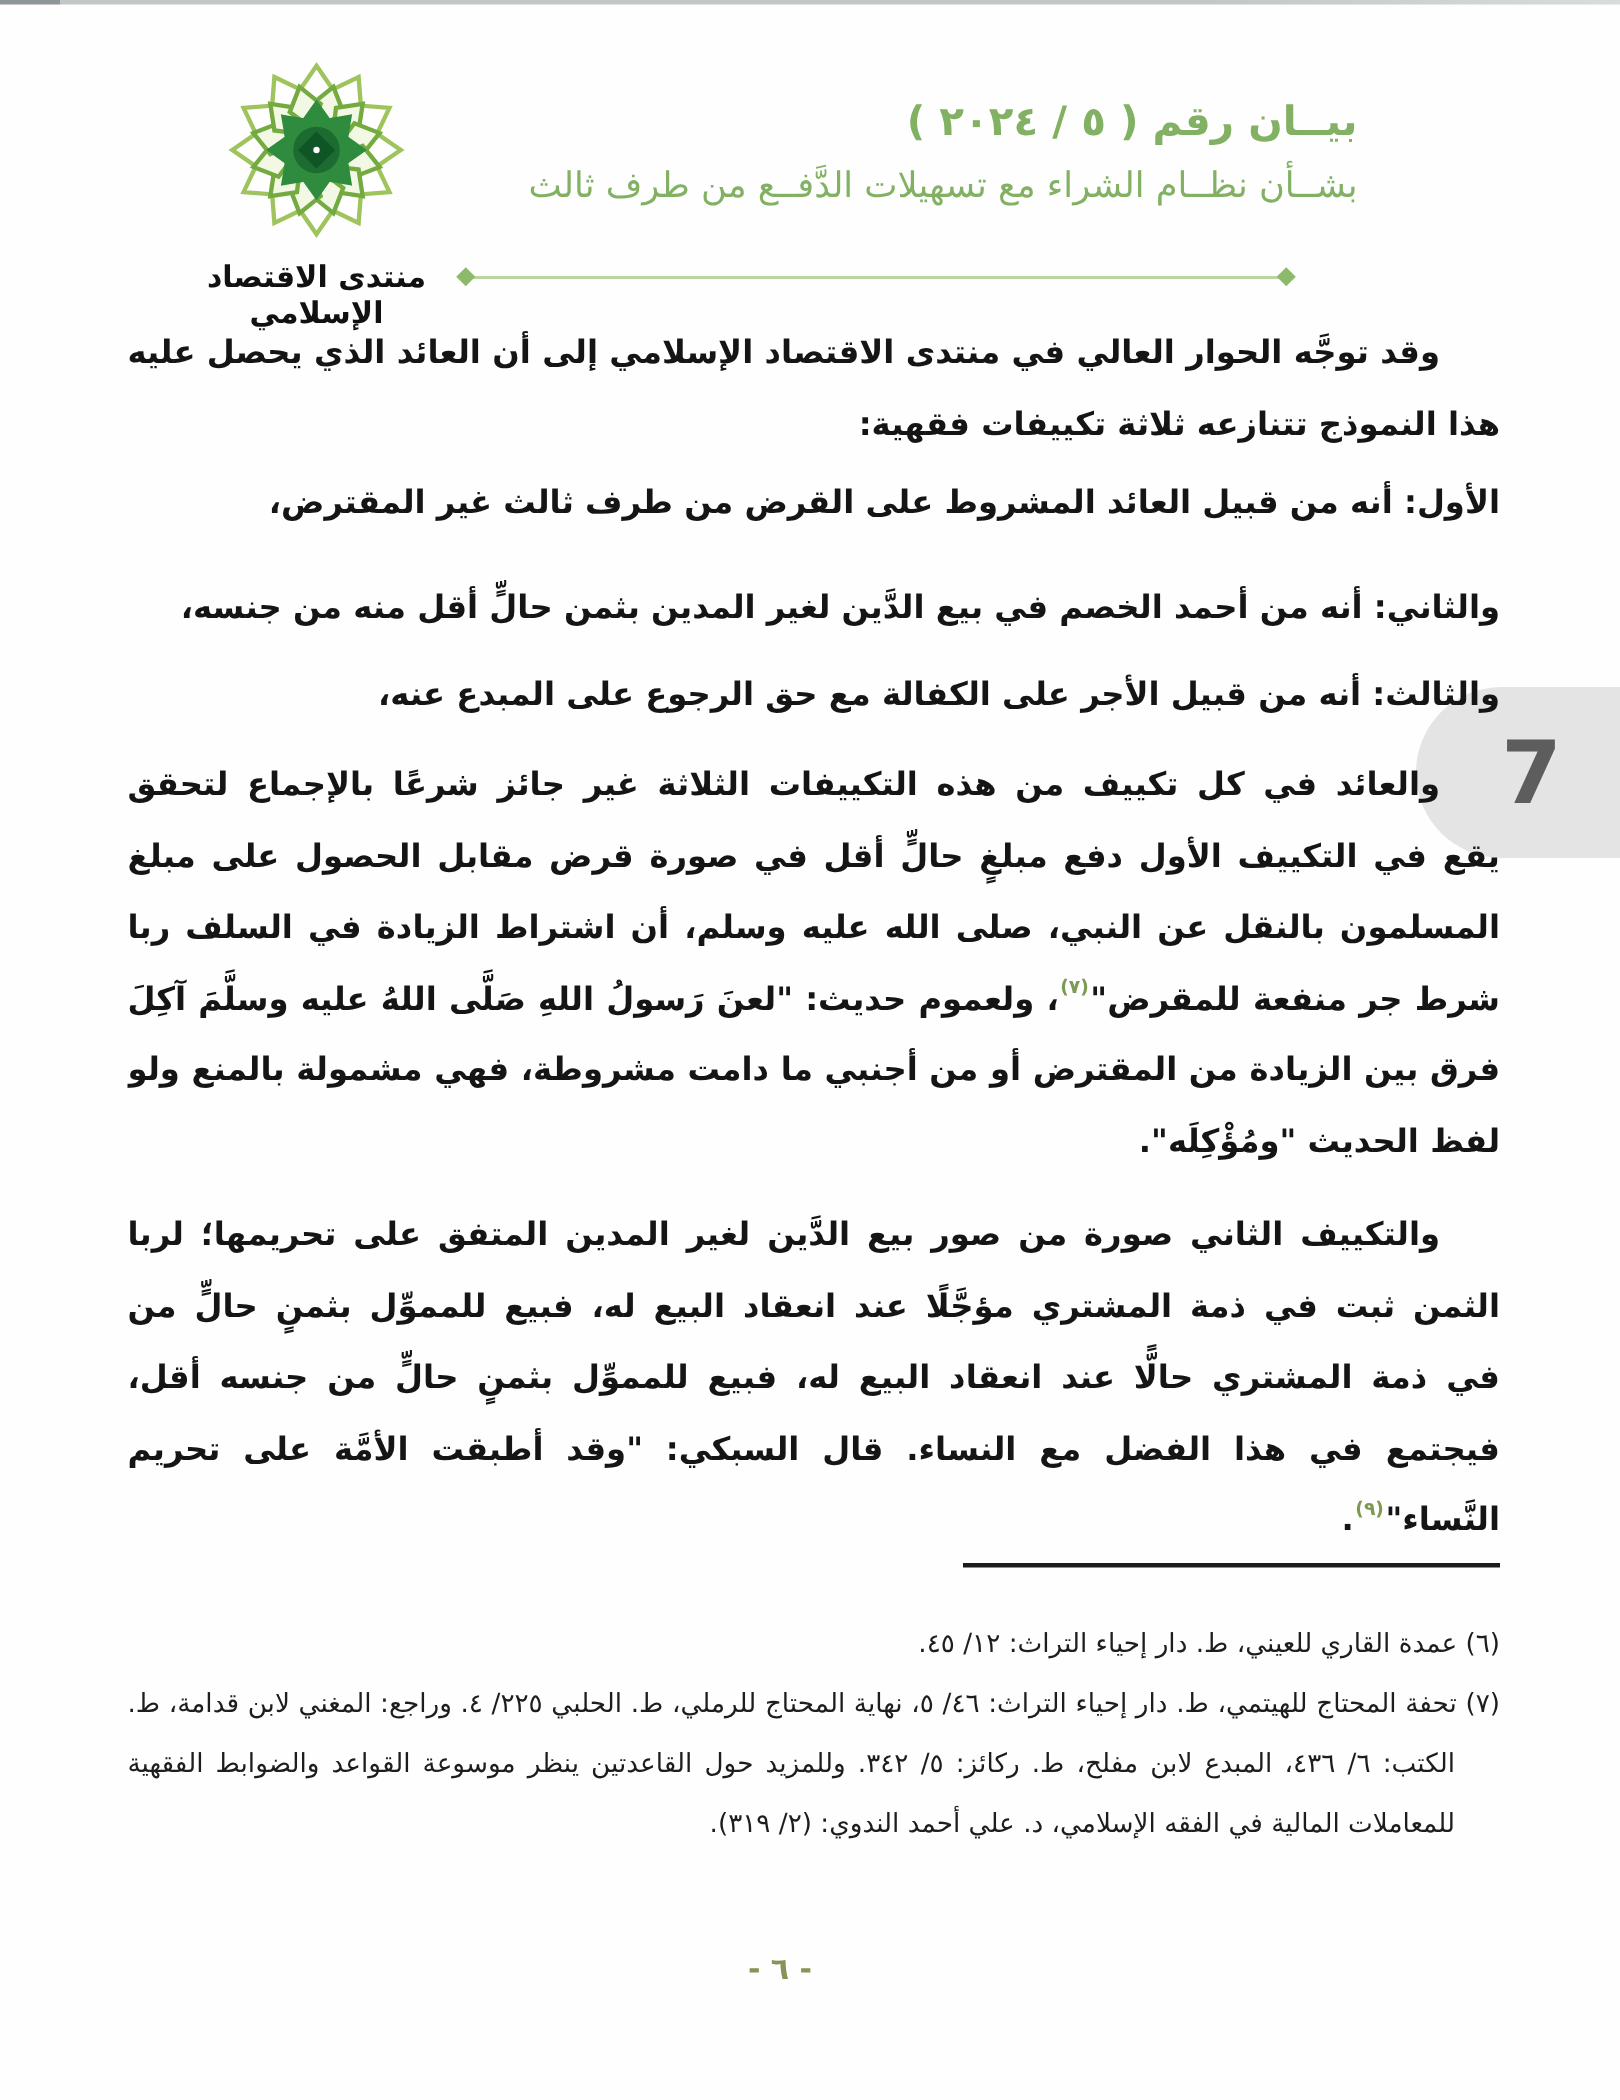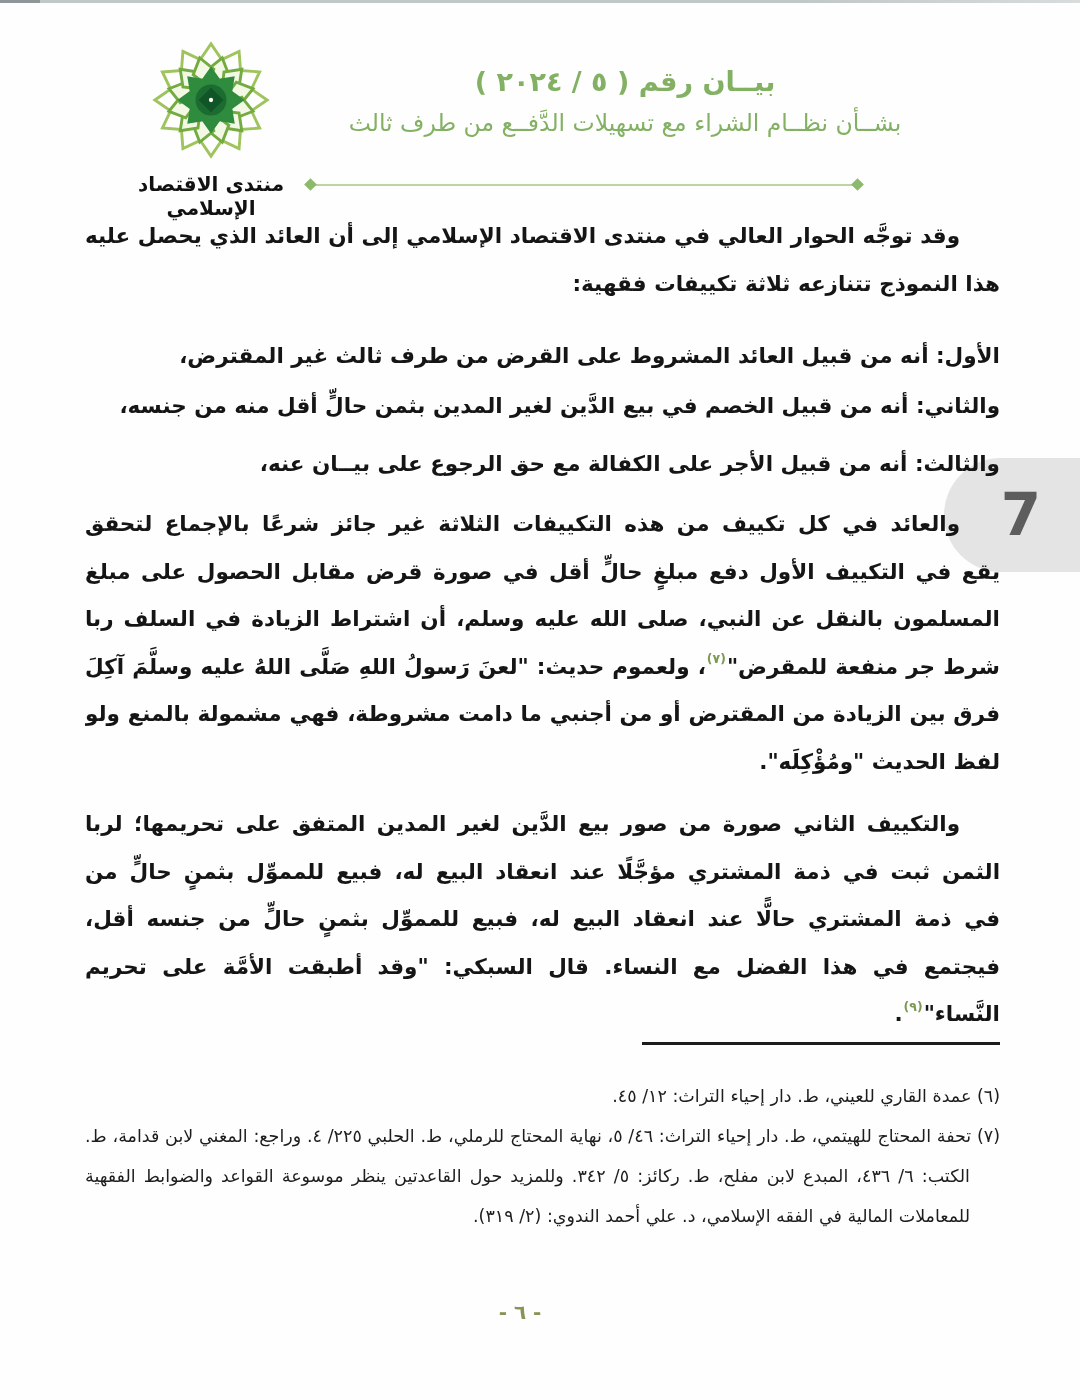--- a/index.html
+++ b/index.html
@@ -3,21 +3,21 @@
 <meta charset="utf-8">
 <style>
   html,body{margin:0;padding:0;background:#ffffff;}
   body{font-family:"DejaVu Sans", sans-serif; width:1080px;height:1400px;position:relative;overflow:hidden;}
   .page{position:absolute;inset:0;background:#fefefe;}
   
   .top-edge{position:absolute;top:0;left:0;width:1080px;height:3px;background:linear-gradient(90deg,#8f9697 0 40px,#c2c7c7 40px 75%,#d8dcdc);}
   
   .logo-block{position:absolute;top:40px;left:105px;width:212px;text-align:center;}
   .org-name{font-size:20px;font-weight:bold;color:#111;margin-top:8px;}
-  .title-block{position:absolute;top:66px;right:175px;width:560px;text-align:center;}
+  .title-block{position:absolute;top:66px;right:175px;width:560px;}
   .stmt-no{font-size:27px;font-weight:bold;color:var(--title-green,#83b163);letter-spacing:1px;margin-bottom:12px;}
   .stmt-subject{font-size:23.5px;font-weight:normal;color:var(--title-green,#83b163);}
   .title-rule{position:absolute;top:184px;right:222px;width:548px;border-top:2.5px solid var(--rule-green,#bdd4a0);}
   .title-rule::before,.title-rule::after{content:"";position:absolute;top:-6px;width:9px;height:9px;background:var(--rule-diamond,#8cb96a);transform:rotate(45deg);}
   .title-rule::before{right:-4px;} .title-rule::after{left:-4px;}
   
   .side-tab{position:absolute;top:458px;right:0;width:136px;height:114px;background:var(--tab-bg,#e4e4e4);border-radius:57px 0 0 57px;display:flex;align-items:center;justify-content:center;}
   .side-tab span{font-size:58px;font-weight:bold;color:var(--tab-digit,#5d5d5d);padding-left:18px;}
   
   .para{position:absolute;right:80px;left:85px;}
@@ -88,28 +88,28 @@
 
   <div class="side-tab" dir="ltr">
     <span>7</span>
   </div>
 
   <main>
       <div class="para" style="top: 212px;">
         <div class="line just indent">وقد توجَّه الحوار العالي في منتدى الاقتصاد الإسلامي إلى أن العائد الذي يحصل عليه المموِّل الوسيط في</div>
         <div class="line">هذا النموذج تتنازعه ثلاثة تكييفات فقهية:</div>
       </div>
-      <div class="para" style="top: 332px;">
+      <div class="para" style="top: 312px;">
         <div class="line">الأول: أنه من قبيل العائد المشروط على القرض من طرف ثالث غير المقترض،</div>
       </div>
       <div class="para" style="top: 382px;">
-        <div class="line">والثاني: أنه من قبيل الخصم في بيع الدَّين لغير المدين بثمن حالٍّ أقل منه من جنسه،</div>
+        <div class="line">والثاني: أنه من أحمد الخصم في بيع الدَّين لغير المدين بثمن حالٍّ أقل منه من جنسه،</div>
       </div>
       <div class="para" style="top: 440px;">
-        <div class="line">والثالث: أنه من قبيل الأجر على الكفالة مع حق الرجوع على بيــان عنه،</div>
+        <div class="line">والثالث: أنه من قبيل الأجر على الكفالة مع حق الرجوع على المبدع عنه،</div>
       </div>
       <div class="para" style="top: 500px;">
         <div class="line just indent">والعائد في كل تكييف من هذه التكييفات الثلاثة غير جائز شرعًا بالإجماع لتحقق الرِّبا؛ لأن حقيقة ما</div>
         <div class="line just">يقع في التكييف الأول دفع مبلغٍ حالٍّ أقل في صورة قرض مقابل الحصول على مبلغ أعلى مؤجَّل، "وقد أجمع</div>
         <div class="line just">المسلمون بالنقل عن النبي، صلى الله عليه وسلم، أن اشتراط الزيادة في السلف ربا حرام"، كما منعوا "كل</div>
         <div class="line just">شرط جر منفعة للمقرض"<sup class="fnref">(٧)</sup>، ولعموم حديث: "لعنَ رَسولُ اللهِ صَلَّى اللهُ عليه وسلَّمَ آكِلَ الرِّبَا وَمُؤْكِلَه"، ولا</div>
         <div class="line just">فرق بين الزيادة من المقترض أو من أجنبي ما دامت مشروطة، فهي مشمولة بالمنع ولو من أجنبي وداخلة في</div>
         <div class="line">لفظ الحديث "ومُؤْكِلَه".</div>
       </div>
       <div class="para" style="top: 800px;">

